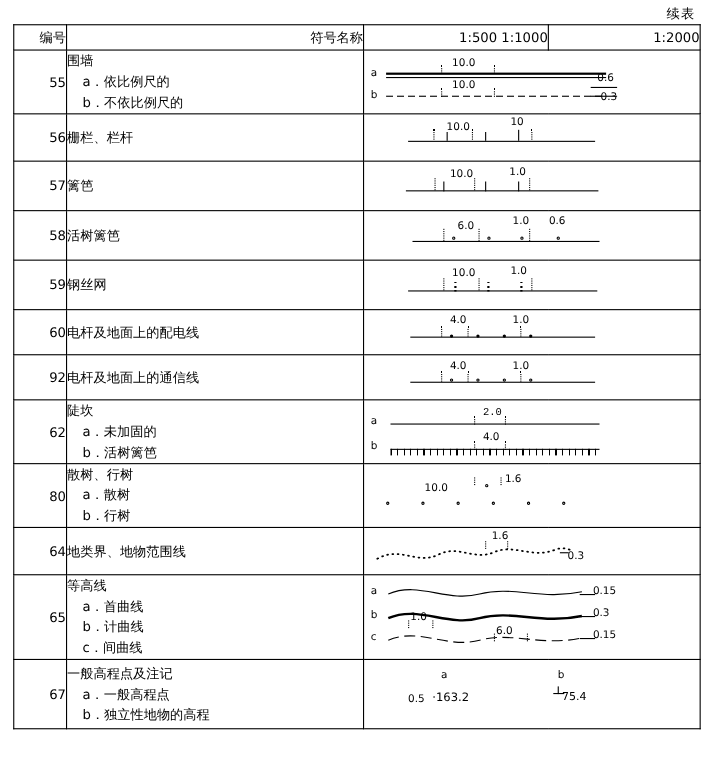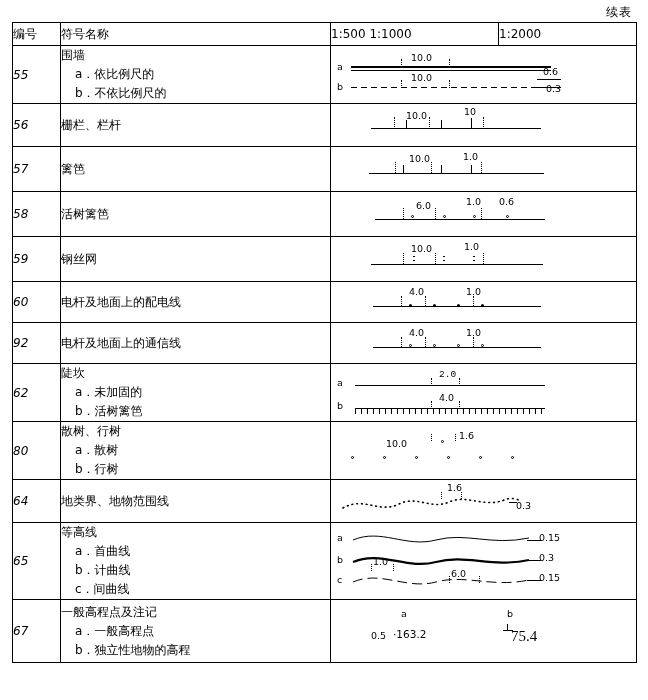--- a/index.html
+++ b/index.html
@@ -38,31 +38,30 @@
   }
   table.symtable td, table.symtable th {
     border: 1px solid #000;
     padding: 0;
     vertical-align: middle;
     font-weight: normal;
     font-size: 12px;
   }
   thead th {
     height: 22px;
-    text-align: left;
+    text-align: right;
     font-size: 12.5px;
   }
   .col-no { width: 48px; }
   .col-name { width: 270px; }
   .col-a { width: 168px; }
   .col-b { width: 138px; }
   td.no {
-    text-align: left;
+    text-align: right;
     font-size: 12.5px;
-    font-style: italic;
   }
   td.name {
     padding: 4px 0 4px 10px;
     line-height: 19px;
     font-size: 12.5px;
   }
   td.name .sub {
     padding-left: 14px;
     white-space: nowrap;
   }
@@ -411,21 +410,21 @@
           <div class="title">一般高程点及注记</div>
           <div class="sub">a．一般高程点</div>
           <div class="sub">b．独立性地物的高程</div>
         </td>
         <td class="sym" colspan="2">
           <div class="symbox" style="height:62px;">
             <span class="lbl" style="left:70px; top:8px;">a</span>
             <span class="lbl" style="left:40px; top:30px;">0.5</span>
             <span class="lbl" style="left:62px; top:28px; font-size:10.5px;">·163.2</span>
             <span class="lbl" style="left:176px; top:8px;">b</span>
-            <span class="lbl" style="left:180px; top:28px; font-size:15px;font-family:Liberation Serif, serif;">75.4</span>
+            <span class="lbl" style="left:180px; top:28px; font-size:10px;">75.4</span>
             <div class="hline" style="left:172px; top:30px; width:10px;"></div>
             <div class="vtick" style="left:176px; top:24px; height:7px;"></div>
           </div>
         </td>
       </tr>
 
     </tbody>
   </table>
 </div>
 

